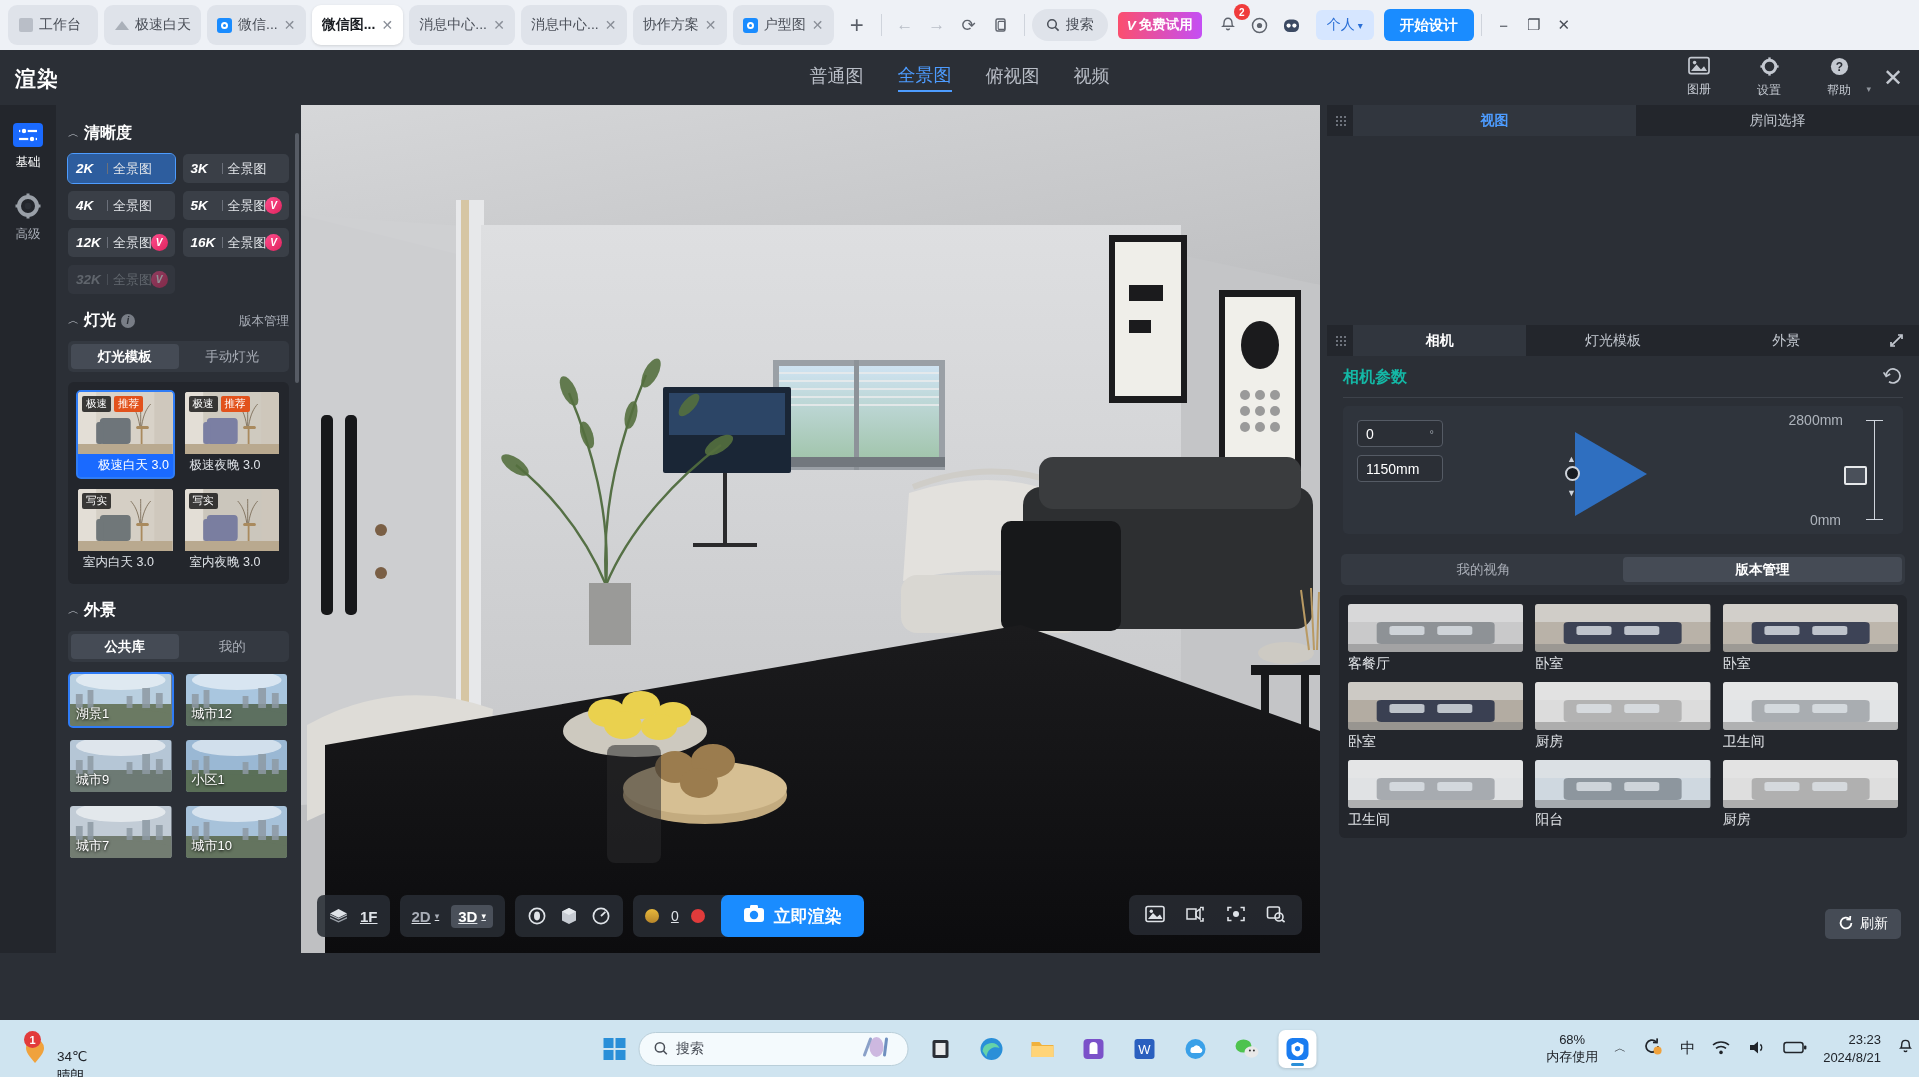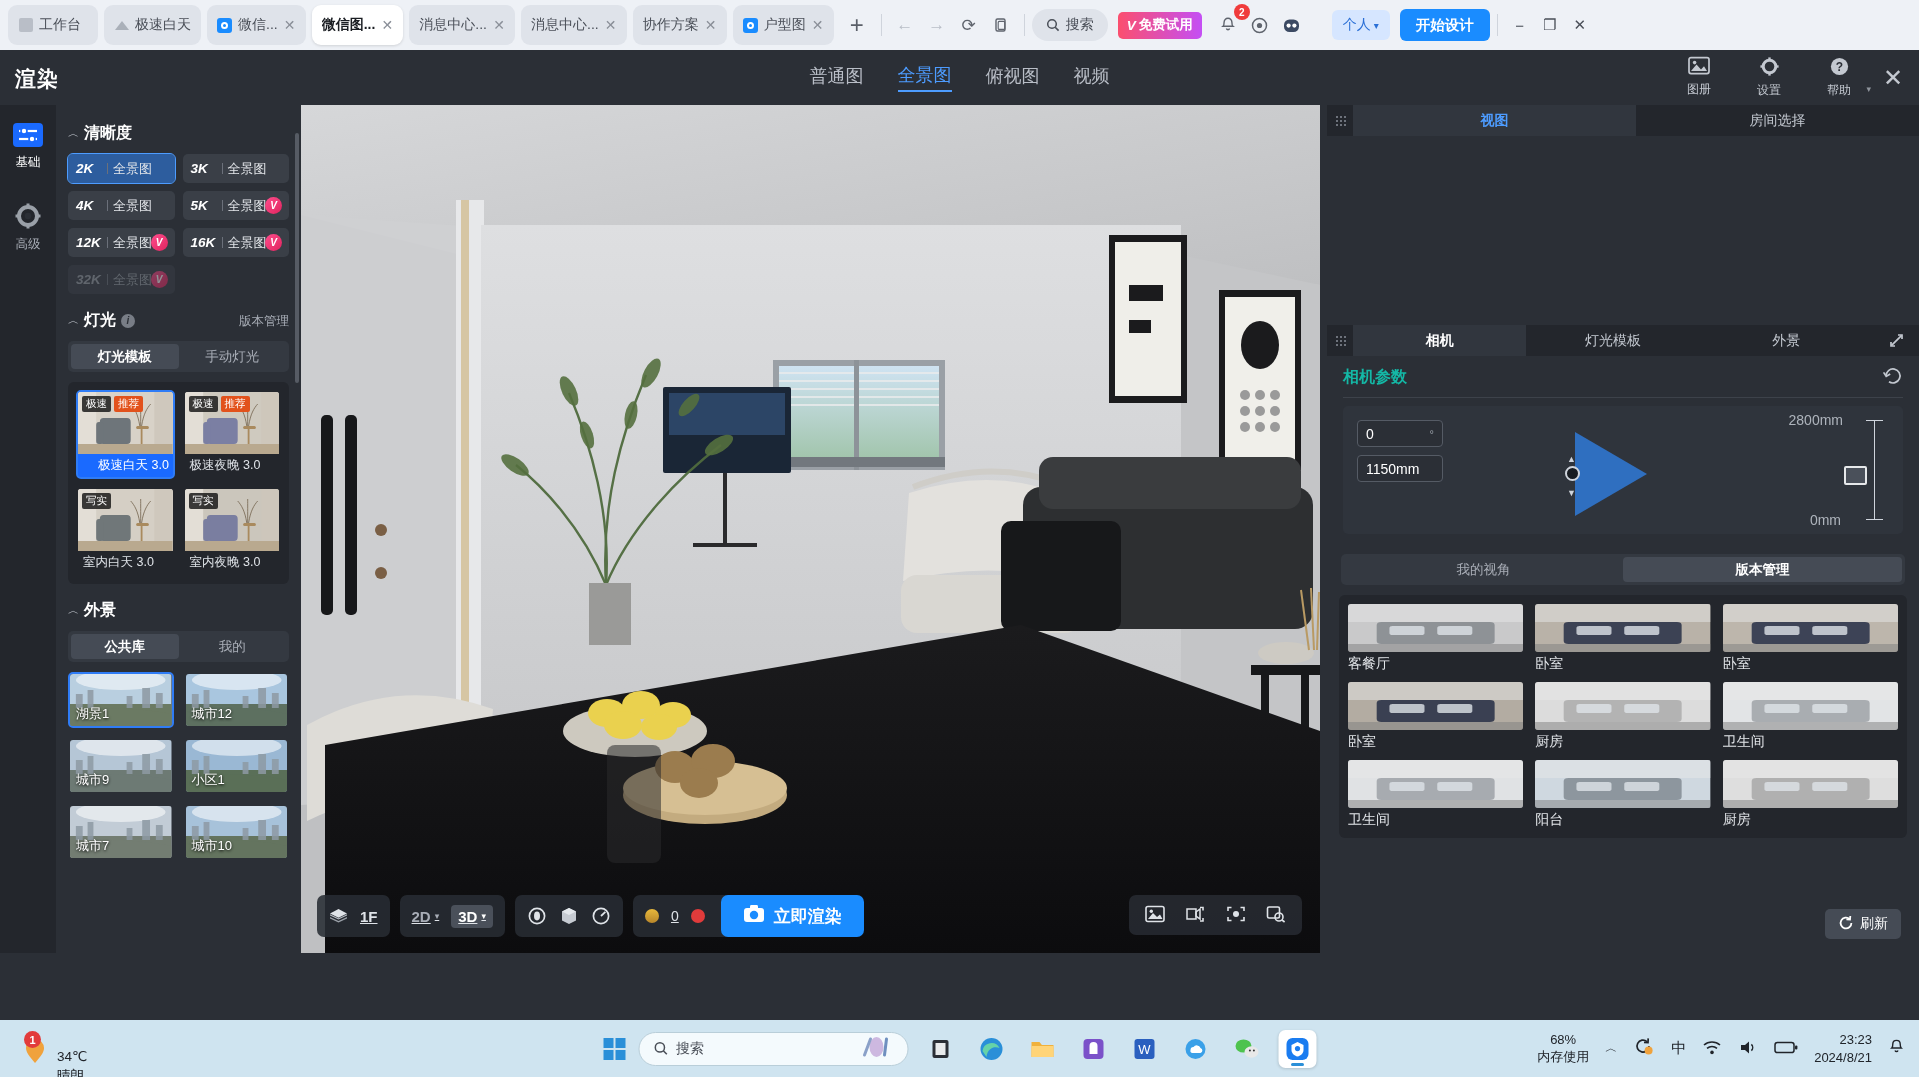--- a/index.html
+++ b/index.html
@@ -37,21 +37,21 @@
   .bicon{ width:32px;height:32px;border-radius:6px;display:flex;align-items:center;justify-content:center;
           color:#5f646d;font-size:17px; }
   .bicon.dim{ color:#b9bec7; }
   .bsearch{ height:32px;border-radius:16px;background:#dfe3ea;display:flex;align-items:center;gap:6px;
             padding:0 14px;color:#4a4f58;font-size:14px; }
   .trial{ height:27px;border-radius:5px;padding:0 9px;display:flex;align-items:center;gap:3px;
           background:linear-gradient(90deg,#fb4f6e,#c44ff5); color:#fff;font-size:13.5px;font-weight:bold; }
   .belldot{ position:absolute;top:-5px;right:-6px;min-width:16px;height:16px;border-radius:8px;background:#f03b3b;
             color:#fff;font-size:10px;display:flex;align-items:center;justify-content:center;padding:0 4px;font-weight:bold; }
   .userchip{ height:30px;border-radius:6px;background:#d6e6ff;color:#2a6fd6;font-size:14px;
-             display:flex;align-items:center;gap:3px;padding:0 11px;margin-left:16px; }
+             display:flex;align-items:center;gap:3px;padding:0 11px; }
   .startbtn{ height:32px;border-radius:6px;background:#1a8cff;color:#fff;font-size:14.5px;font-weight:bold;
              display:flex;align-items:center;padding:0 16px; }
   .winctl{ width:30px;height:30px;display:flex;align-items:center;justify-content:center;color:#4a4f58;font-size:15px; }
 
   
   .appheader{
     position:absolute; left:0; top:50px; width:1919px; height:55px;
     background:#2b2f36; display:flex; align-items:center;
   }
   .apptitle{ position:absolute; left:15px; top:15px; font-size:21px; font-weight:bold; color:#fff; letter-spacing:1px;}
@@ -60,21 +60,21 @@
   .mtab.active{ color:#4d9cff; border-bottom:2px solid #4d9cff; }
   .hdracts{ position:absolute; right:58px; top:6px; display:flex; gap:26px; }
   .hdract{ width:44px; display:flex; flex-direction:column; align-items:center; gap:2px; color:#c3c8d0; }
   .hdract .lab{ font-size:12px; }
   .hdrclose{ position:absolute; right:8px; top:50%; transform:translateY(-50%); width:36px;height:36px;
              display:flex;align-items:center;justify-content:center;color:#c3c8d0;font-size:24px;font-weight:300; }
   .caret{ position:absolute; right:48px; top:34px; color:#8f949c; font-size:9px; }
 
   
   .rail{ position:absolute; left:0; top:105px; width:56px; height:848px;
-         background:#23262c; display:flex; flex-direction:column; align-items:center; padding-top:16px; gap:30px;text-align:center; }
+         background:#23262c; display:flex; flex-direction:column; align-items:center; padding-top:16px; gap:20px;text-align:center; }
   .railitem{ width:52px; display:flex;flex-direction:column;align-items:center;gap:5px;color:#a8adb6; }
   .railitem .lab{ font-size:12.5px; }
   .railitem.active .lab{ color:#fff; }
 
   
   .lpanel{ position:absolute; left:56px; top:105px; width:245px; height:848px;
            background:#2b2f36; overflow:hidden; }
   .lscroll{ position:absolute; left:0; top:0; width:245px; height:848px; padding:10px 12px 0 12px; }
   .lbar{ position:absolute; right:2px; top:28px; width:4px; height:250px; background:#565b64; border-radius:2px; }
 
@@ -182,21 +182,21 @@
   .wxt{ font-size:13.5px; color:#20242a; line-height:1.35;margin-top:36px; }
   .tbcenter{ position:absolute; left:50%; transform:translateX(-50%); display:flex; align-items:center; gap:13px; }
   .winlogo{ width:22px;height:22px; display:grid; grid-template-columns:1fr 1fr; grid-gap:2px; }
   .winlogo i{ background:#2a8fd8; display:block; }
   .tbsearch{ width:270px;height:34px;border-radius:17px;background:#f4fafd;border:1px solid #b9ced9;
              display:flex;align-items:center;gap:8px;padding:0 14px;color:#4a4f58;font-size:14px; }
   .tbapp{ width:38px;height:38px;border-radius:7px;display:flex;align-items:center;justify-content:center;position:relative; }
   .tbapp.active{ background:#fff; box-shadow:0 1px 3px rgba(0,0,0,.15); }
   .tbapp .udot{ position:absolute; bottom:2px; left:50%; transform:translateX(-50%);
                 width:13px;height:3px;border-radius:2px;background:#2a8fd8; }
-  .tbright{ position:absolute; right:14px; display:flex; align-items:center; gap:16px; color:#20242a; }
+  .tbright{ position:absolute; right:5px; display:flex; align-items:center; gap:16px; color:#20242a; }
   .memr{ text-align:center; font-size:13px; line-height:1.3; }
   .clock{ text-align:right; font-size:13px; line-height:1.35; }
 </style>
 </head>
 <body>
 
 <div class="app">
 
   <div class="browserbar">
     <div class="tabs" id="tabs">

